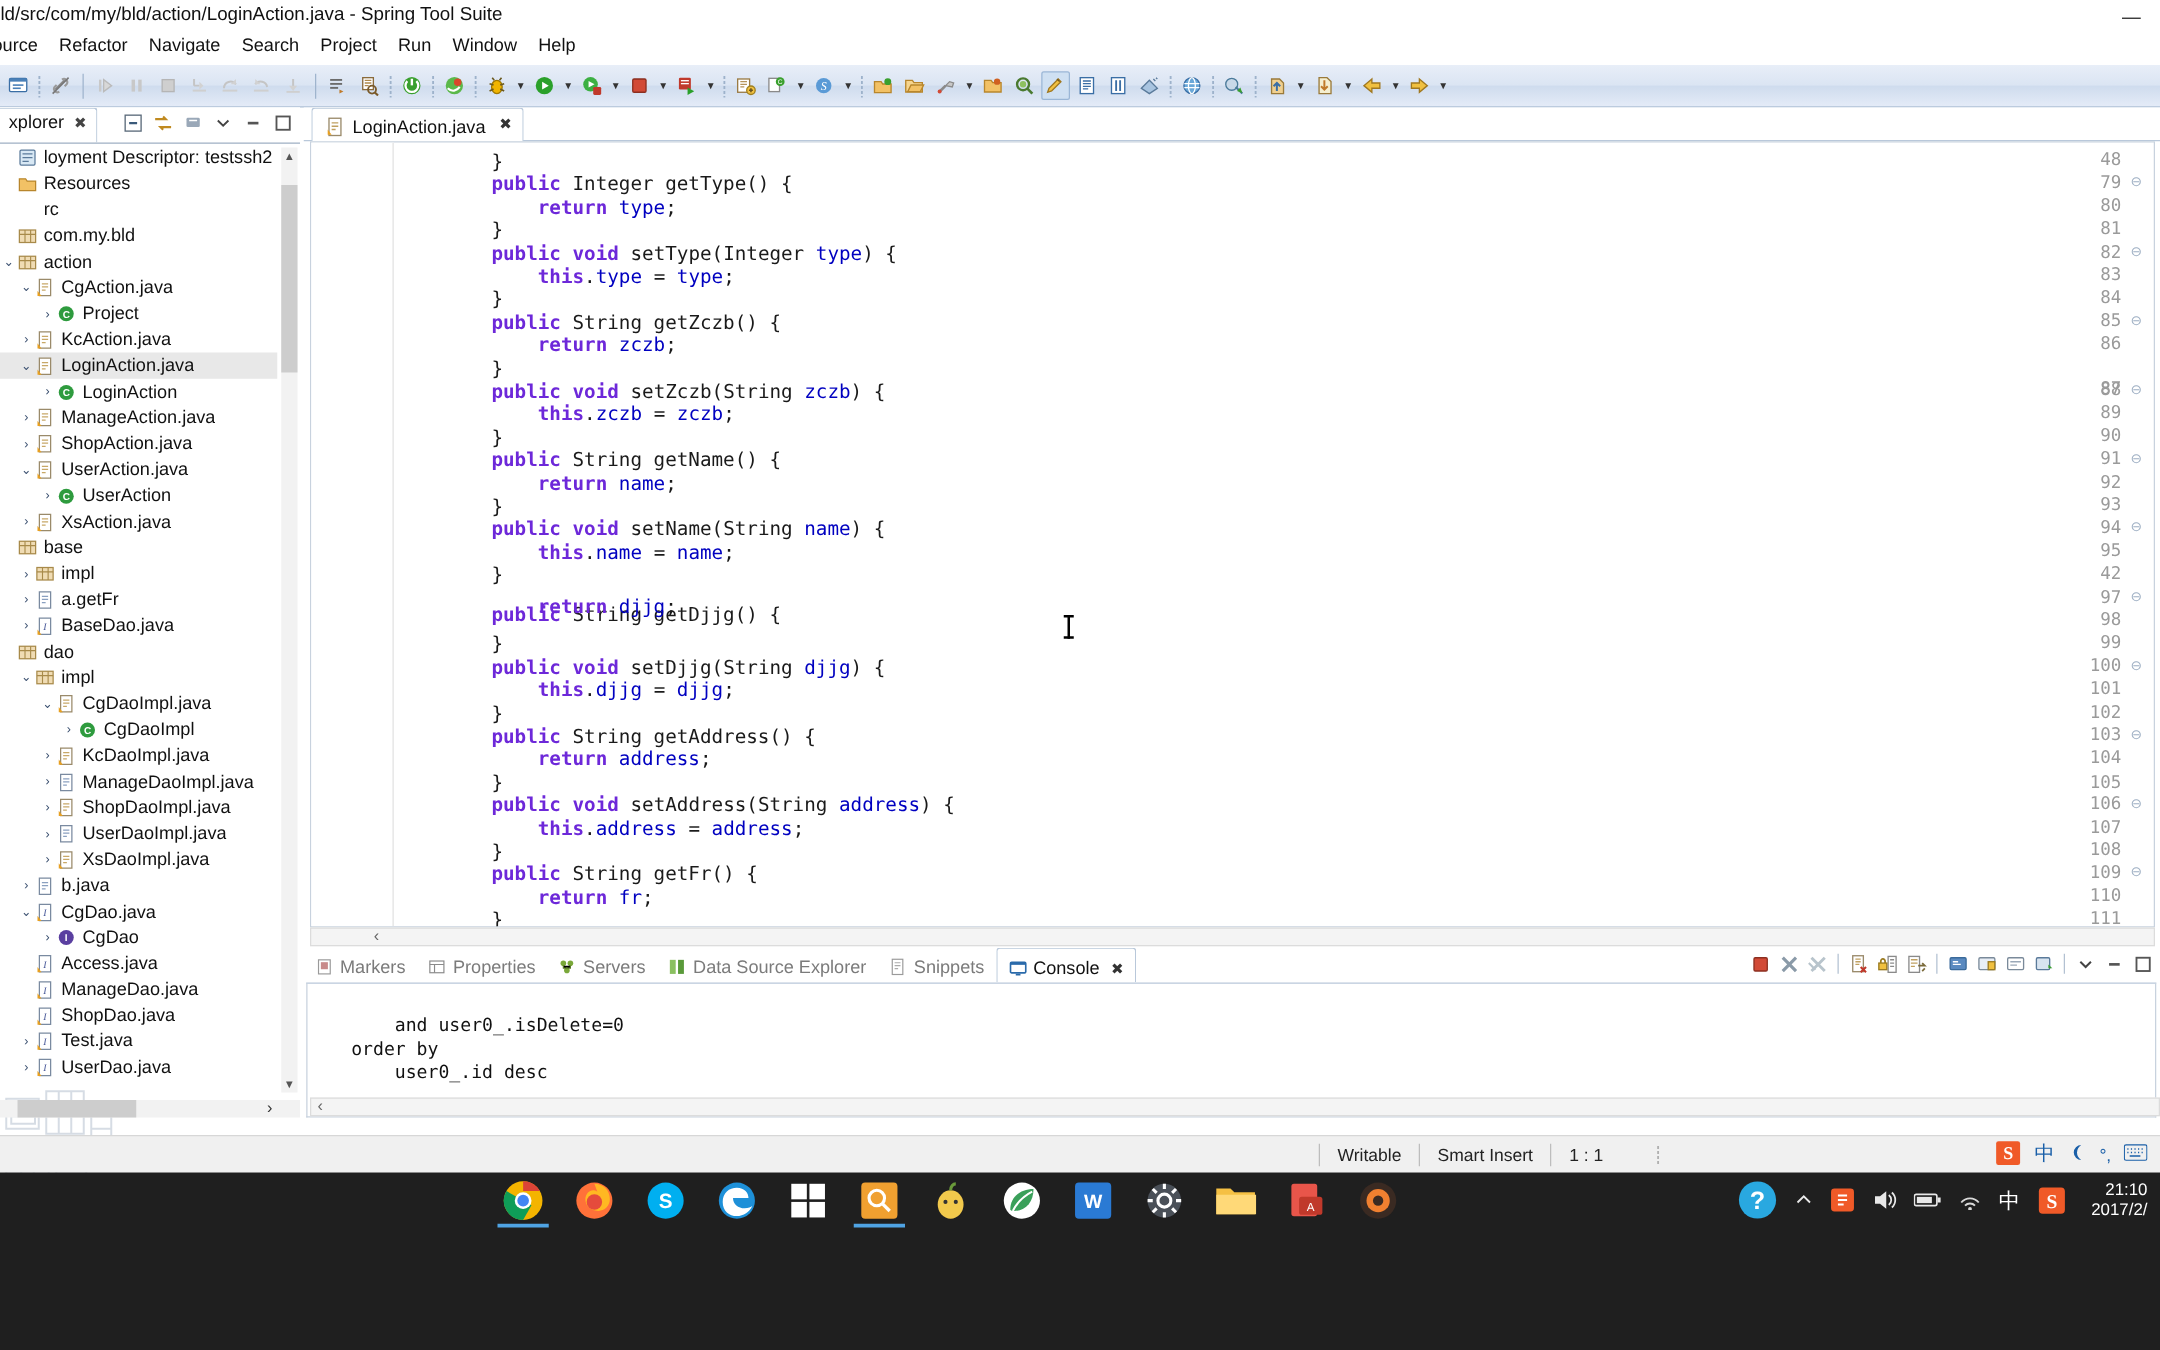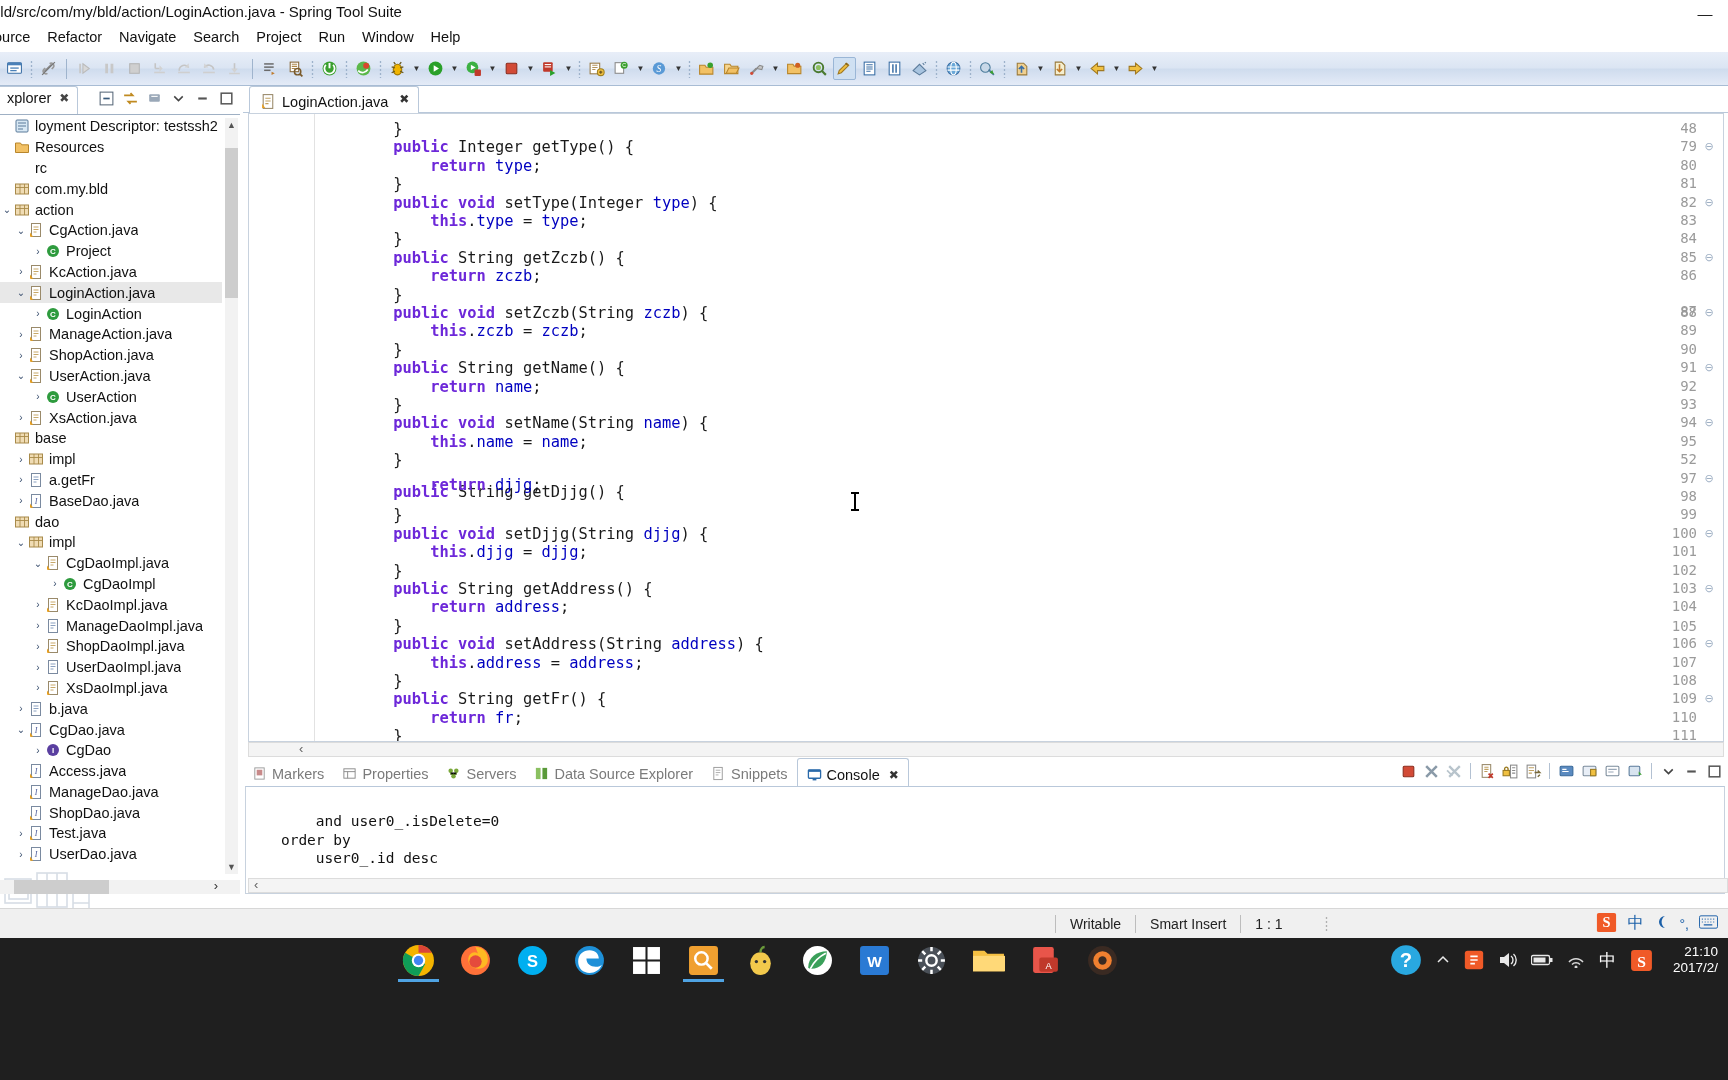--- a/index.html
+++ b/index.html
@@ -1038,21 +1038,21 @@
           <div class="codeline" style="top: 245.2px;">        <span class="kw">public</span> String getName() {</div>
           <div class="ln" style="top: 263.6px;">92</div>
           <div class="codeline" style="top: 263.6px;">            <span class="kw">return</span> <span class="fld">name</span>;</div>
           <div class="ln" style="top: 282px;">93</div>
           <div class="codeline" style="top: 282px;">        }</div>
           <div class="ln" style="top: 300.4px;">94</div>
           <div class="fold" style="top: 303.4px;">⊖</div>
           <div class="codeline" style="top: 300.4px;">        <span class="kw">public</span> <span class="kw">void</span> setName(String <span class="fld">name</span>) {</div>
           <div class="ln" style="top: 318.8px;">95</div>
           <div class="codeline" style="top: 318.8px;">            <span class="kw">this</span>.<span class="fld">name</span> = <span class="fld">name</span>;</div>
-          <div class="ln" style="top: 337.2px;">52</div>
+          <div class="ln" style="top: 337.2px;">42</div>
           <div class="codeline" style="top: 337.2px;">        }</div>
           <div class="ln" style="top: 355.6px;">97</div>
           <div class="fold" style="top: 358.6px;">⊖</div>
           <div class="codeline" style="top: 369px;">        <span class="kw">public</span> String getDjjg() {</div>
           <div class="ln" style="top: 374px;">98</div>
           <div class="codeline" style="top: 362px;">            <span class="kw">return</span> <span class="fld">djjg</span>;</div>
           <div class="ln" style="top: 392.4px;">99</div>
           <div class="codeline" style="top: 392.4px;">        }</div>
           <div class="ln" style="top: 410.8px;">100</div>
           <div class="fold" style="top: 413.8px;">⊖</div>

